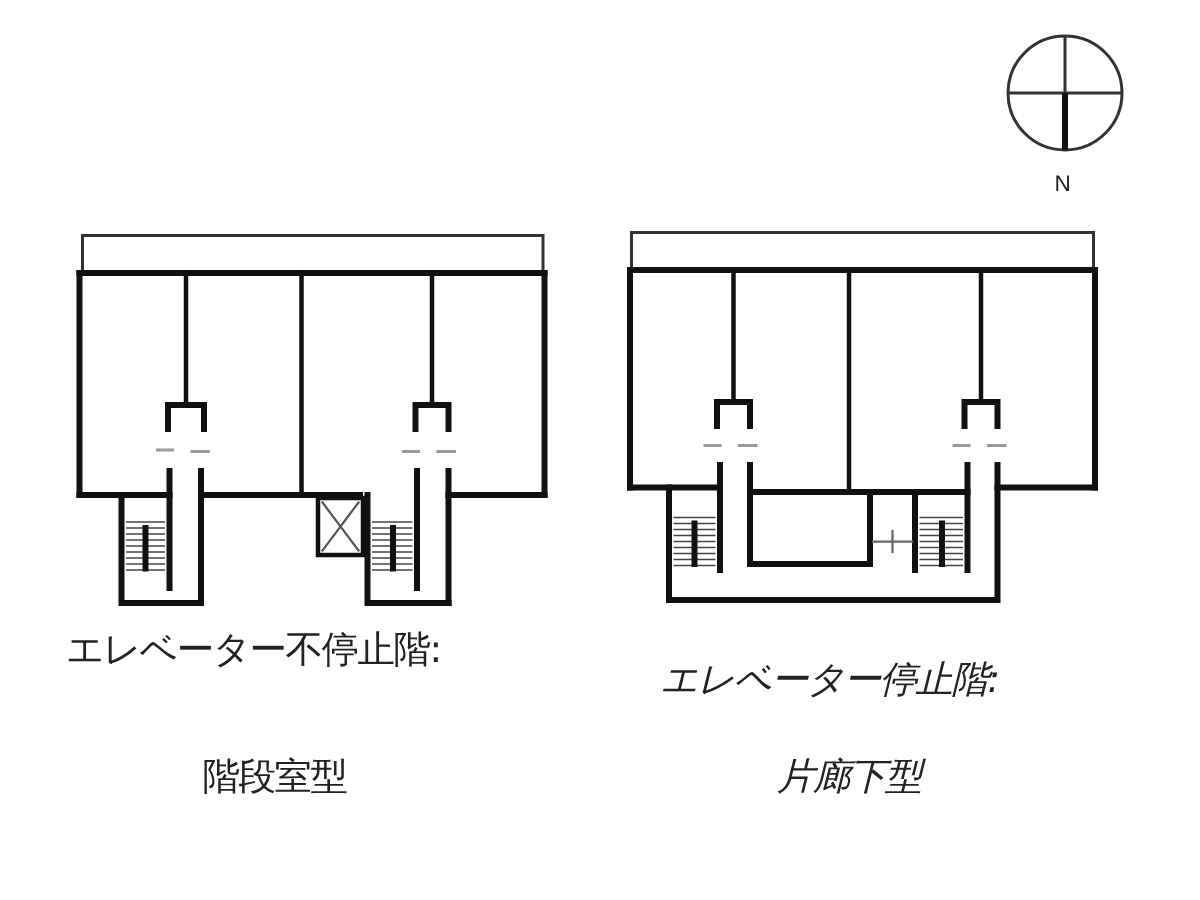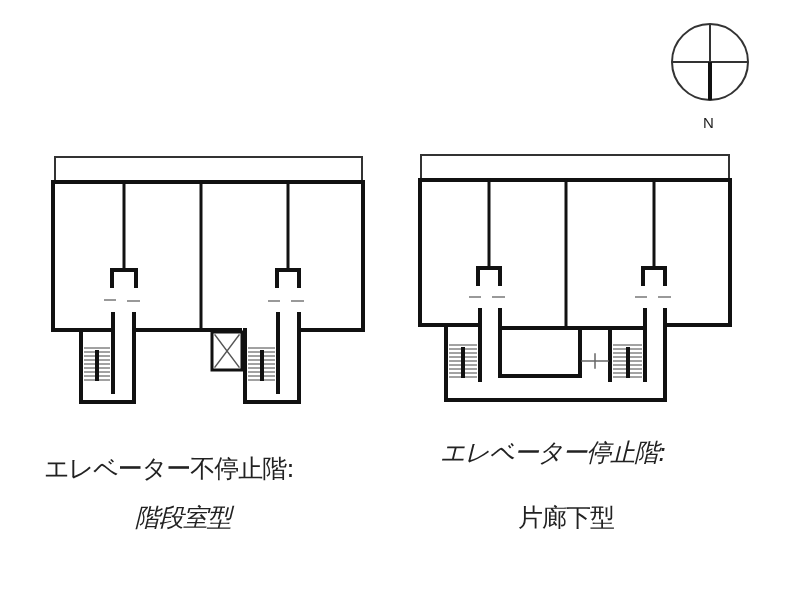--- a/index.html
+++ b/index.html
@@ -130,16 +130,16 @@
       <line x1="613" y1="365" x2="642" y2="365"></line>
     <line x1="613" y1="369" x2="642" y2="369"></line>
       <line x1="613" y1="373" x2="642" y2="373"></line>
     <line x1="613" y1="377" x2="642" y2="377"></line>
     <line x1="628" y1="347" x2="628" y2="378" stroke="#111" stroke-width="4"></line>
   </g>
 </svg>
 
 <div class="n-label" style="left:703px; top:114px;">N</div>
 
-<div class="lbl" style="left:44px; top:452px;">エレベーター不停止階:</div>
-<div class="lbl" style="left:135px; top:501px;font-style:italic;">階段室型</div>
+<div class="lbl" style="left:44px; top:416px;">エレベーター不停止階:</div>
+<div class="lbl" style="left:135px; top:501px;">階段室型</div>
 <div class="lbl" style="left:440px; top:436px;font-style:italic;">エレベーター停止階:</div>
-<div class="lbl" style="left:518px; top:501px;">片廊下型</div>
+<div class="lbl" style="left:518px; top:501px;font-style:italic;">片廊下型</div>
 
 </body></html>

